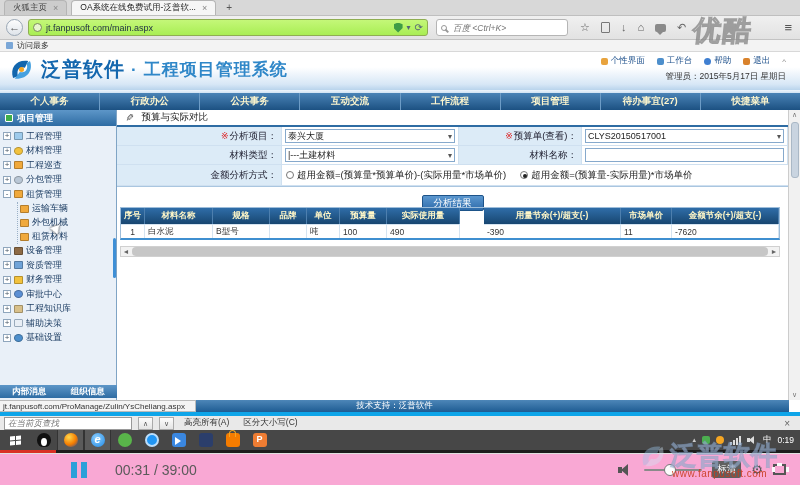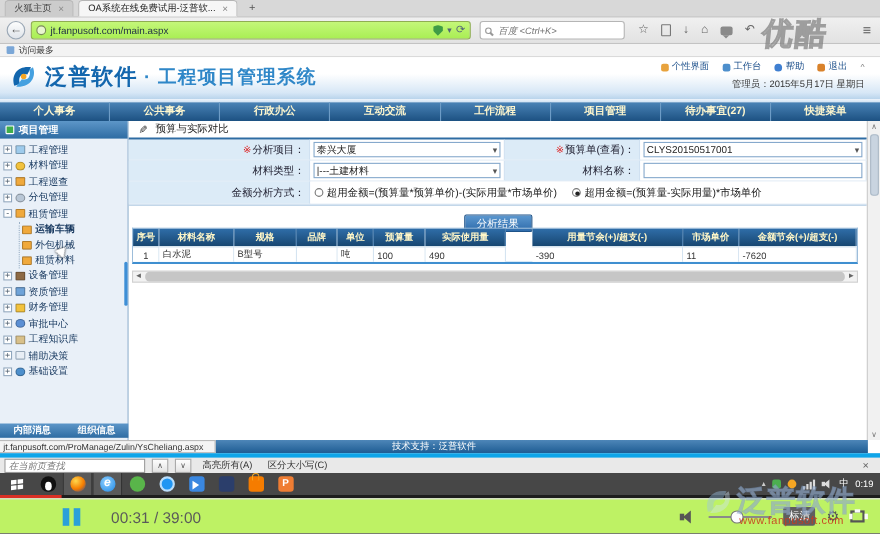--- a/index.html
+++ b/index.html
@@ -141,21 +141,21 @@
   .net{display:flex;align-items:flex-end;gap:1px;height:9px;}
   .net i{width:2px;background:#ddd;display:block;}
   .spk{position:relative;width:10px;height:10px;}
   .spk:before{content:"";position:absolute;left:0;top:3px;width:3px;height:4px;background:#ddd;}
   .spk:after{content:"";position:absolute;left:2px;top:1px;border:4px solid transparent;border-right:5px solid #ddd;border-left:0;}
   .traytxt{font-size:8.5px;color:#fff;}
 
   
   .vprogress{position:absolute;top:450px;left:0;width:800px;height:3px;background:#1d1d1d;}
   .vplayed{height:3px;background:#d93025;width:7%;}
-  .vcontrols{position:absolute;top:453px;left:0;width:800px;height:32px;background:#bef264;border-top:1px solid #e0e0e0;display:flex;align-items:center;}
+  .vcontrols{position:absolute;top:453px;left:0;width:800px;height:32px;background:#f9a8d4;border-top:1px solid #e0e0e0;display:flex;align-items:center;padding-left:14px;}
   .pausebtn{display:flex;gap:4px;margin-left:57px;}
   .pausebtn i{width:6px;height:16px;background:#2ba0d9;display:block;}
   .vtime{margin-left:28px;font-size:14px;color:#5a5a5a;}
   .vright{margin-left:auto;display:flex;align-items:center;gap:10px;margin-right:14px;}
   .vspk{position:relative;width:16px;height:14px;}
   .vspk:before{content:"";position:absolute;left:0;top:4px;width:4px;height:6px;background:#555;}
   .vspk:after{content:"";position:absolute;left:3px;top:1px;border:6px solid transparent;border-right:7px solid #555;border-left:0;}
   .vslider{position:relative;width:58px;height:2px;background:#8a8a8a;border-radius:1px;}
   .vknob{position:absolute;left:20px;top:-5px;width:12px;height:12px;border-radius:50%;background:#fdfdfd;border:1.5px solid #777;}
   .vquality{background:#5f5f5f;color:#fff;font-size:9.5px;border-radius:2px;padding:2px 5px;}
@@ -246,22 +246,22 @@
           <span>退出</span>
         </span>
       <span class="collapsecaret">^</span>
     </div>
     <div class="userline">管理员：2015年5月17日 星期日</div>
   </div>
   <div class="gapline"></div>
 
   <div class="menubar">
     <div class="mitem">个人事务</div>
+    <div class="mitem">行政办公</div>
     <div class="mitem">公共事务</div>
-    <div class="mitem">行政办公</div>
     <div class="mitem">互动交流</div>
     <div class="mitem">工作流程</div>
     <div class="mitem">项目管理</div>
     <div class="mitem">待办事宜(27)</div>
     <div class="mitem">快捷菜单</div>
   </div>
 
   <div class="bodyarea">
     <div class="sidebar">
       <div class="treehead">
@@ -290,21 +290,21 @@
             <span>分包管理</span>
           </div>
         <div class="titem">
             <span class="exp">-</span>
             <span class="fold" style="background:#f0a93c"></span>
             <span>租赁管理</span>
           </div>
         <div class="kids">
           <div class="titem">
               <span class="fold" style="background:#f0a93c"></span>
-              <span style="font-weight:bold">运输车辆</span>
+              <span style="font-weight:normal">运输车辆</span>
             </div>
           <div class="titem">
               <span class="fold" style="background:#f0a93c"></span>
               <span>外包机械</span>
             </div>
           <div class="titem">
               <span class="fold" style="background:#f0a93c"></span>
               <span>租赁材料</span>
             </div>
         </div>

